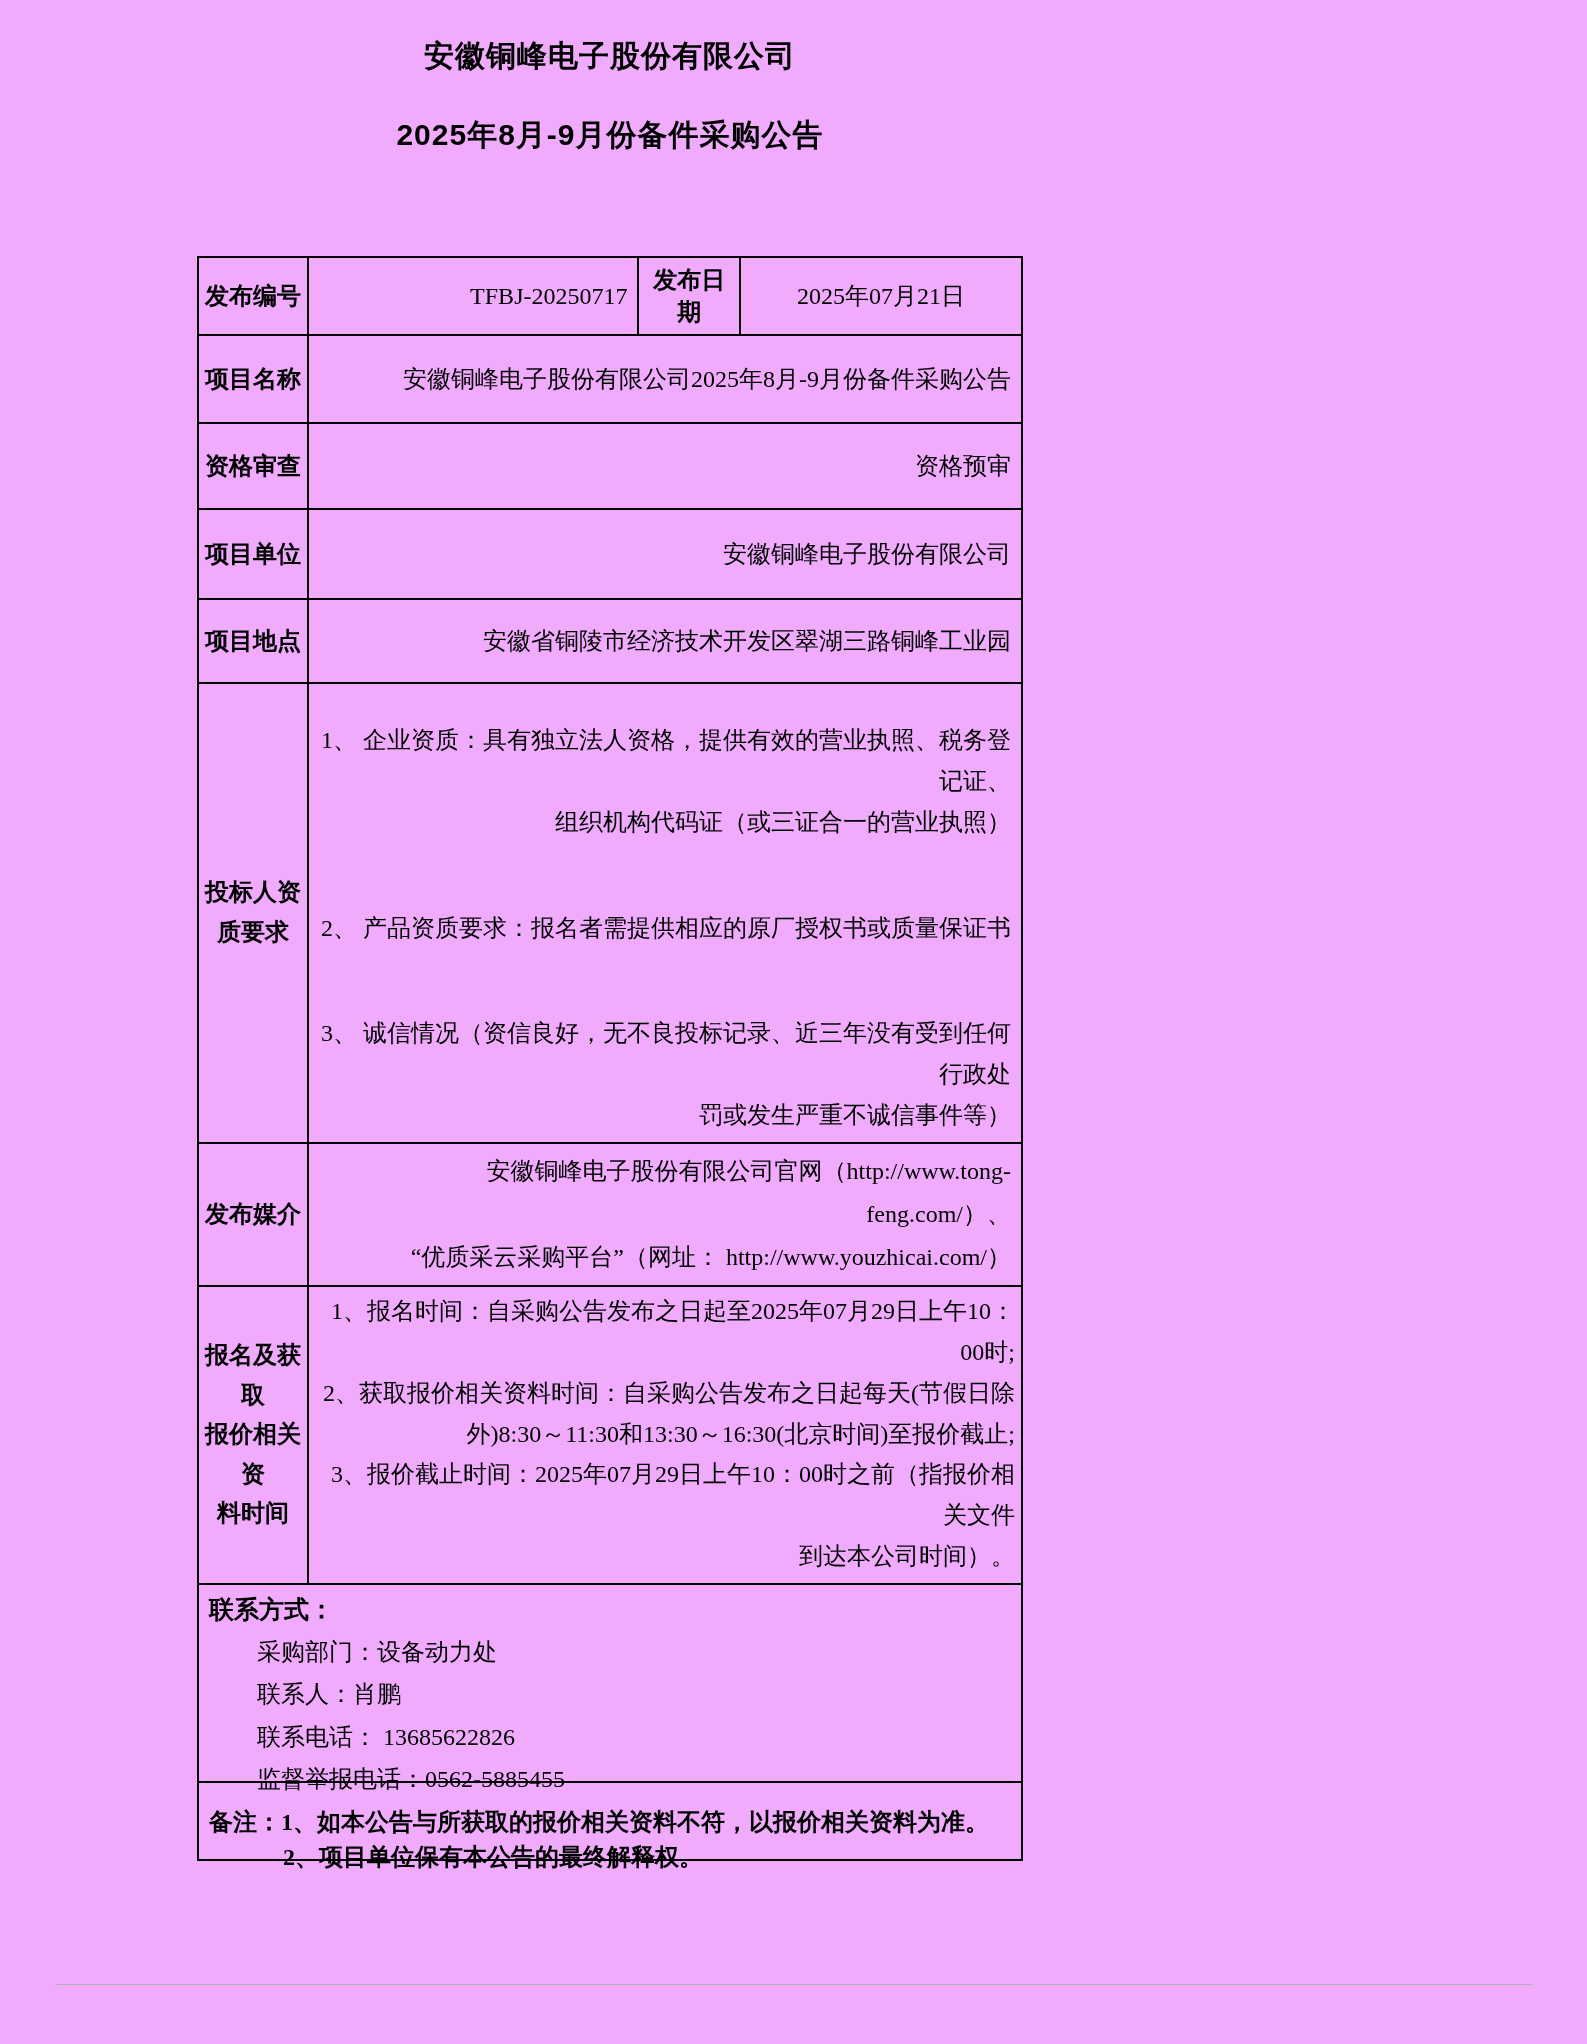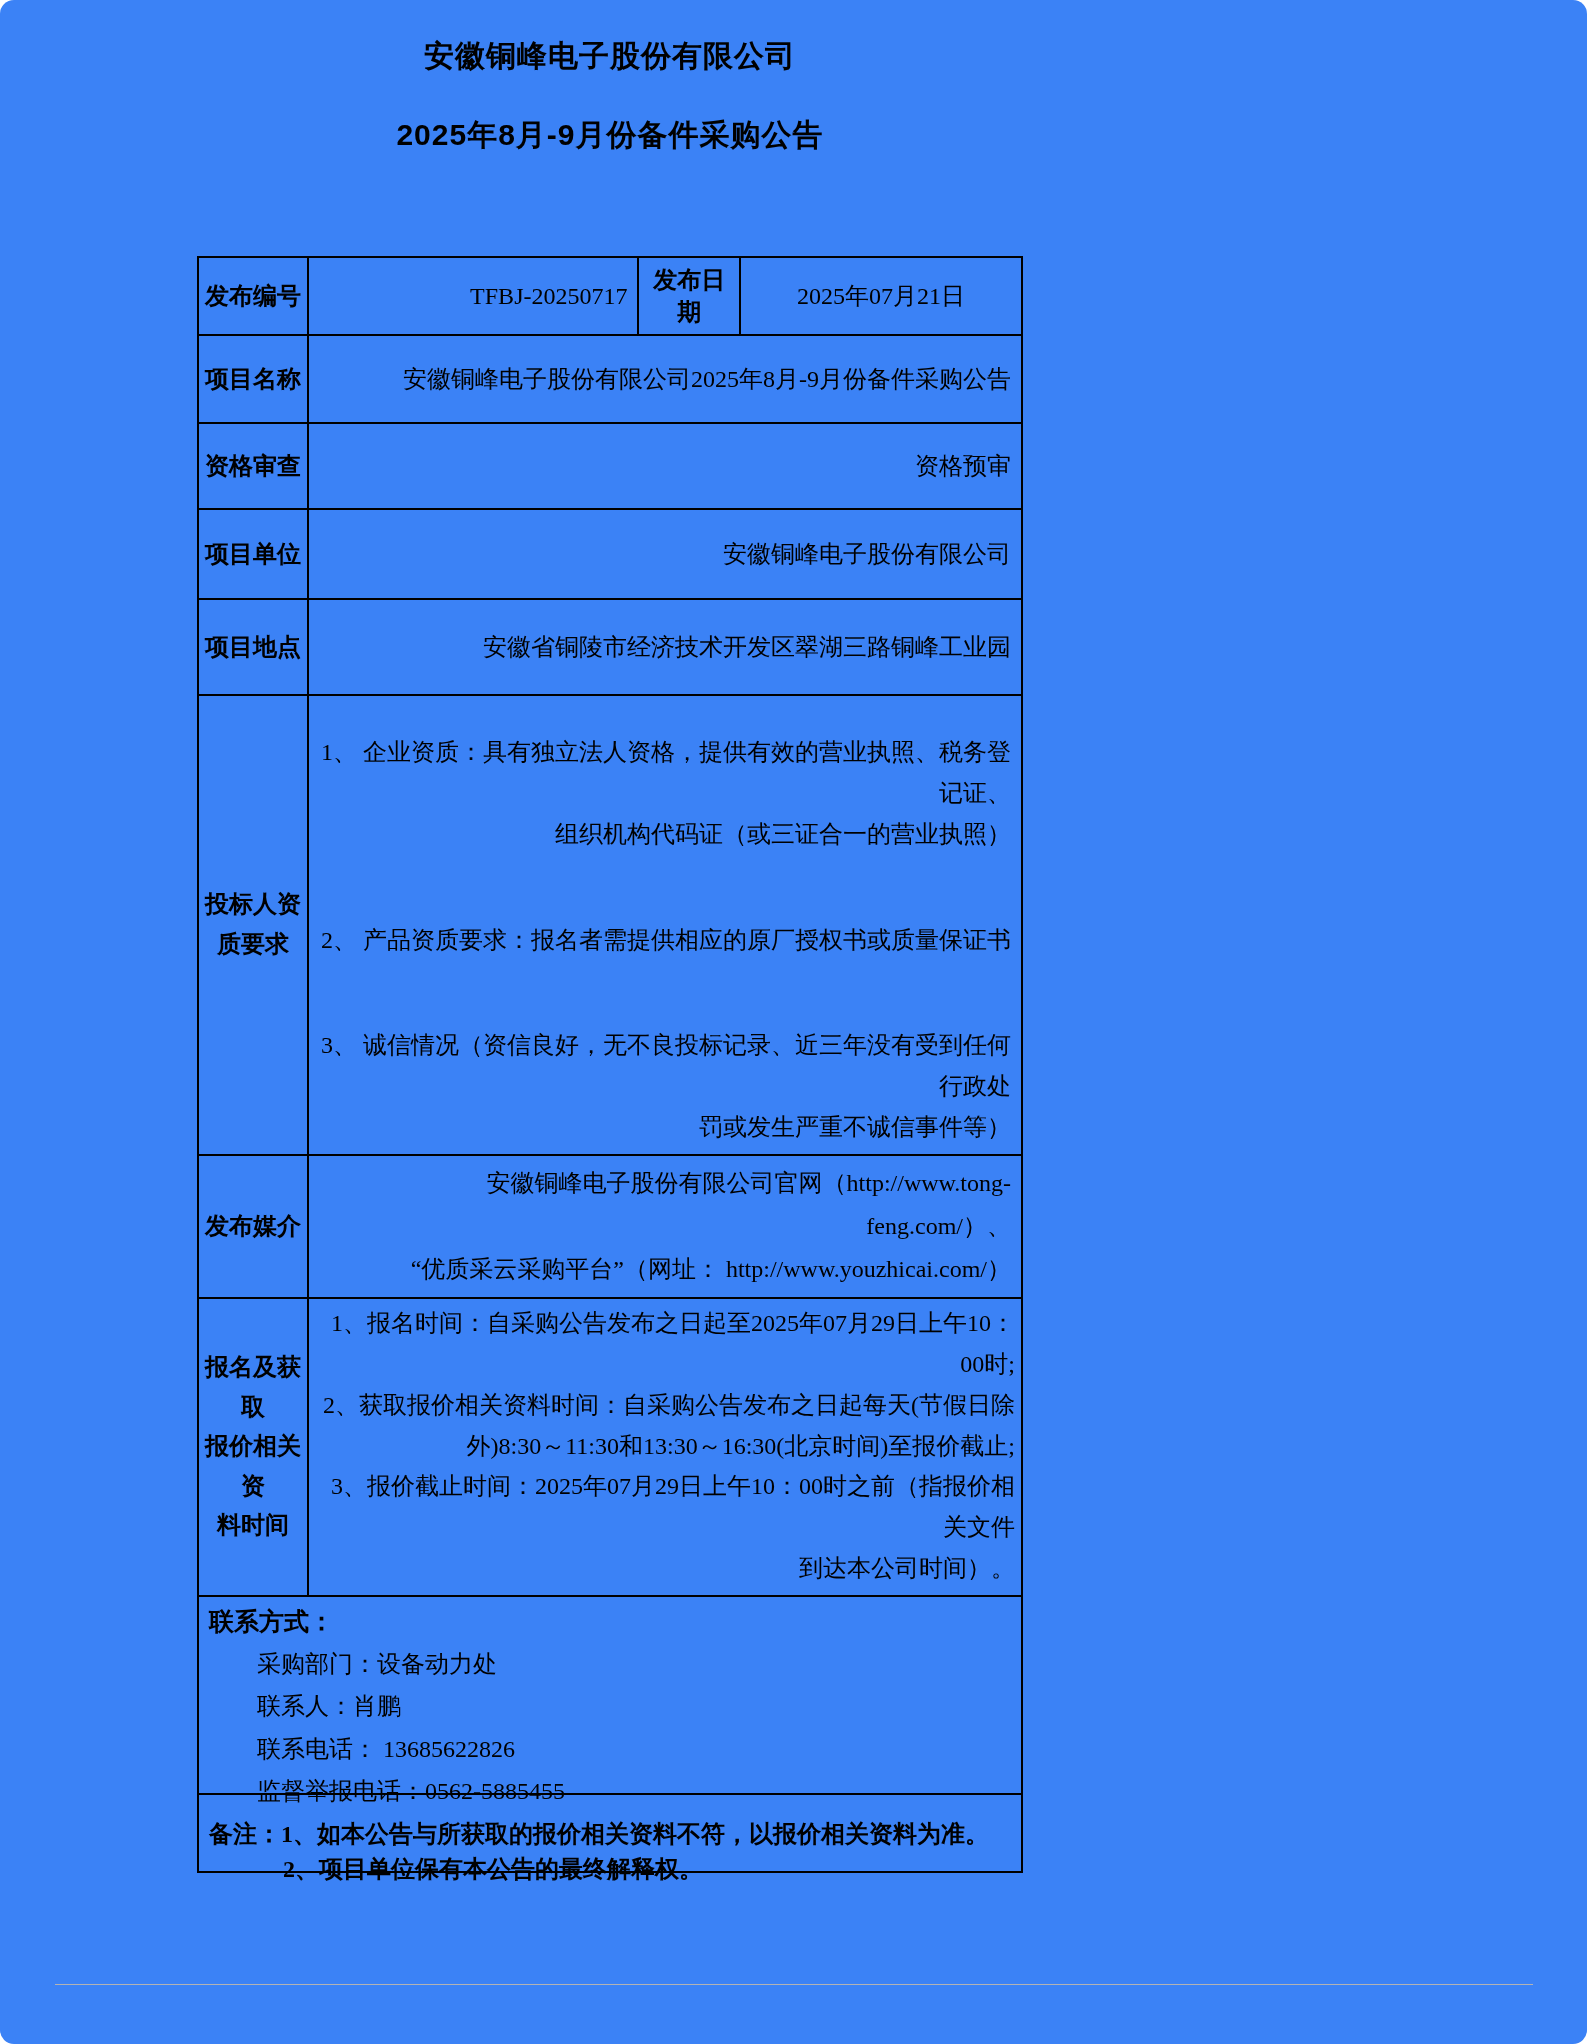--- a/index.html
+++ b/index.html
@@ -1,18 +1,18 @@
 <!DOCTYPE html>
 <html><head>
 <meta charset="utf-8">
 <style>
   * { margin:0; padding:0; box-sizing:border-box; }
   html,body { width:1587px; height:2044px; background:#ffffff; color:#000;
     font-family:"Liberation Serif","DejaVu Serif",serif; }
-  .page { position:relative; width:1587px; height:2044px; overflow:hidden; background:#3b82f6;border-radius:14px; }
+  .page { position:relative; width:1587px; height:2044px; overflow:hidden; background:#f0abfc; }
   .doc { position:absolute; left:197px; top:36px; width:826px; }
   .title { text-align:center; font-size:30px; font-weight:bold;
     font-family:"Liberation Sans","DejaVu Sans",sans-serif; letter-spacing:1px; }
   .subtitle { text-align:center; font-size:30px; font-weight:bold; margin-top:38px;
     font-family:"Liberation Sans","DejaVu Sans",sans-serif; letter-spacing:1px; }
   table.main { border-collapse:collapse; width:826px; margin-top:100px; table-layout:fixed; }
   table.main td { border:2px solid #000; font-size:24px; vertical-align:middle; }
   td.lbl { text-align:center; font-weight:bold; padding:4px 2px; }
   td.val { text-align:right; padding:6px 10px; line-height:1.7; }
   td.ctr { text-align:center; }
@@ -60,21 +60,21 @@
         <td class="lbl" style="height:86px;">资格审查</td>
         <td class="val" colspan="3">资格预审</td>
       </tr>
 
       <tr>
         <td class="lbl" style="height:90px;">项目单位</td>
         <td class="val" colspan="3">安徽铜峰电子股份有限公司</td>
       </tr>
 
       <tr>
-        <td class="lbl" style="height:96px;">项目地点</td>
+        <td class="lbl" style="height:84px;">项目地点</td>
         <td class="val" colspan="3">安徽省铜陵市经济技术开发区翠湖三路铜峰工业园</td>
       </tr>
 
 
       <tr>
         <td class="lbl" style="height:388px;">
           <span class="lbl-line">投标人资</span>
           <span class="lbl-line">质要求</span>
         </td>
         <td class="val qual-cell" colspan="3">

